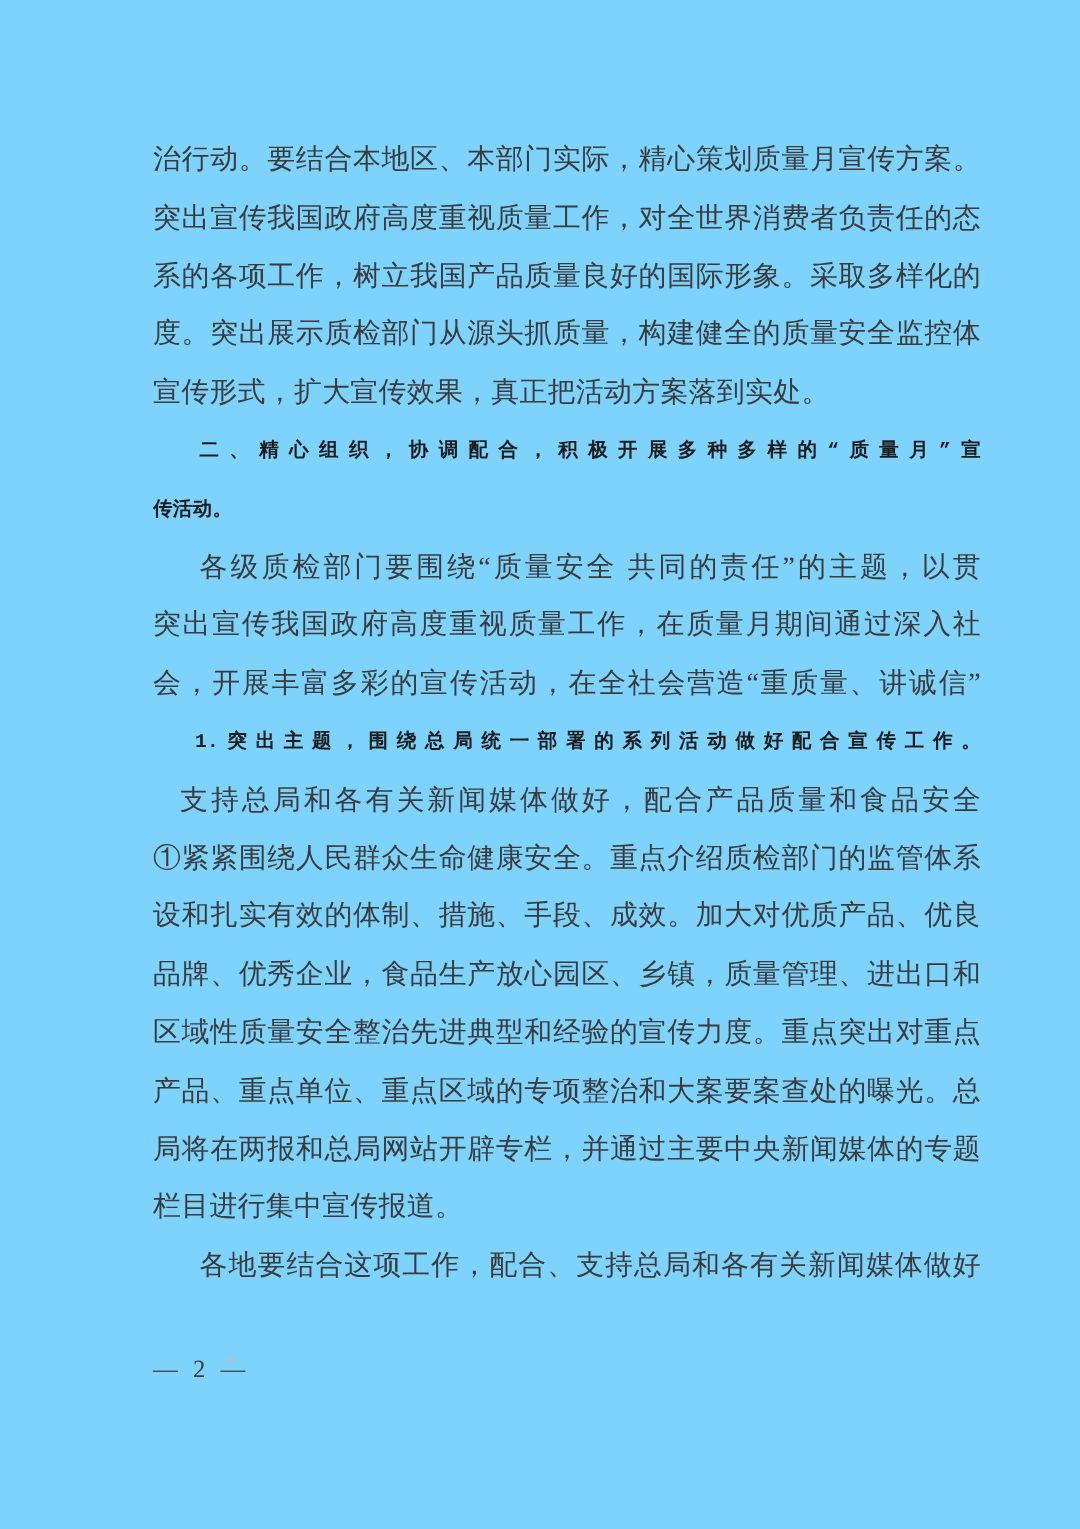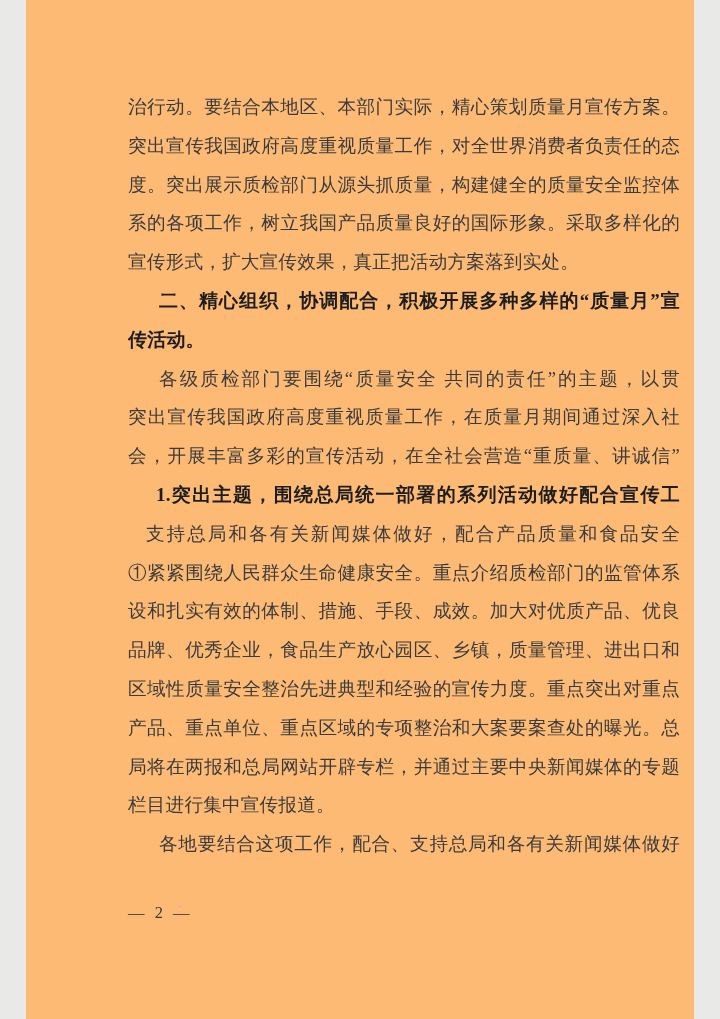--- a/index.html
+++ b/index.html
@@ -2,24 +2,24 @@
 <html><head>
 <meta charset="utf-8">
 <style>
   html, body {
     margin: 0;
     padding: 0;
     background: #e9e9e7;
   }
   .page {
     position: relative;
-    width: 668px;
+    width: 720px;
     height: 1019px;
     margin: 0 auto;
-    background: #fdba74;
+    background: #7dd3fc;
     overflow: hidden;
     font-family: "Liberation Serif", "DejaVu Serif", serif;
   }
   .textblock {
     position: absolute;
     left: 102px;
     top: 88px;
     width: 552px;
   }
   .line {
@@ -32,24 +32,24 @@
   }
   .just {
     text-align: justify;
     text-align-last: justify;
   }
   .left {
     text-align: center;
     text-align-last: left;
   }
   .bold {
-    font-family: Liberation Serif, serif;
+    font-family: Liberation Mono, monospace;
     font-weight: 700;
     color: #1d1d1f;
-    font-size: 19px;
+    font-size: 13px;
   }
   .indent-a { text-indent: 31px; }
   .indent-b { text-indent: 28px; }
   .indent-c { text-indent: 18px; }
   .page-number {
     position: absolute;
     left: 102px;
     top: 903px;
     font-size: 16.5px;
     color: #3b3b3d;
@@ -66,22 +66,22 @@
     background: #e8b0ac;
   }
 </style>
 </head>
 <body>
 
 <div class="page">
   <div class="textblock">
     <div class="line just">治行动。要结合本地区、本部门实际，精心策划质量月宣传方案。</div>
     <div class="line just">突出宣传我国政府高度重视质量工作，对全世界消费者负责任的态</div>
+    <div class="line just">系的各项工作，树立我国产品质量良好的国际形象。采取多样化的</div>
     <div class="line just">度。突出展示质检部门从源头抓质量，构建健全的质量安全监控体</div>
-    <div class="line just">系的各项工作，树立我国产品质量良好的国际形象。采取多样化的</div>
     <div class="line left">宣传形式，扩大宣传效果，真正把活动方案落到实处。</div>
     <div class="line just bold indent-a">二、精心组织，协调配合，积极开展多种多样的“质量月”宣</div>
     <div class="line left bold">传活动。</div>
     <div class="line just indent-a">各级质检部门要围绕“质量安全 共同的责任”的主题，以贯</div>
     <div class="line just">突出宣传我国政府高度重视质量工作，在质量月期间通过深入社</div>
     <div class="line just">会，开展丰富多彩的宣传活动，在全社会营造“重质量、讲诚信”</div>
     <div class="line just bold indent-b">1.突出主题，围绕总局统一部署的系列活动做好配合宣传工作。</div>
     <div class="line just indent-c">支持总局和各有关新闻媒体做好，配合产品质量和食品安全</div>
     <div class="line just">①紧紧围绕人民群众生命健康安全。重点介绍质检部门的监管体系建</div>
     <div class="line just">设和扎实有效的体制、措施、手段、成效。加大对优质产品、优良</div>

